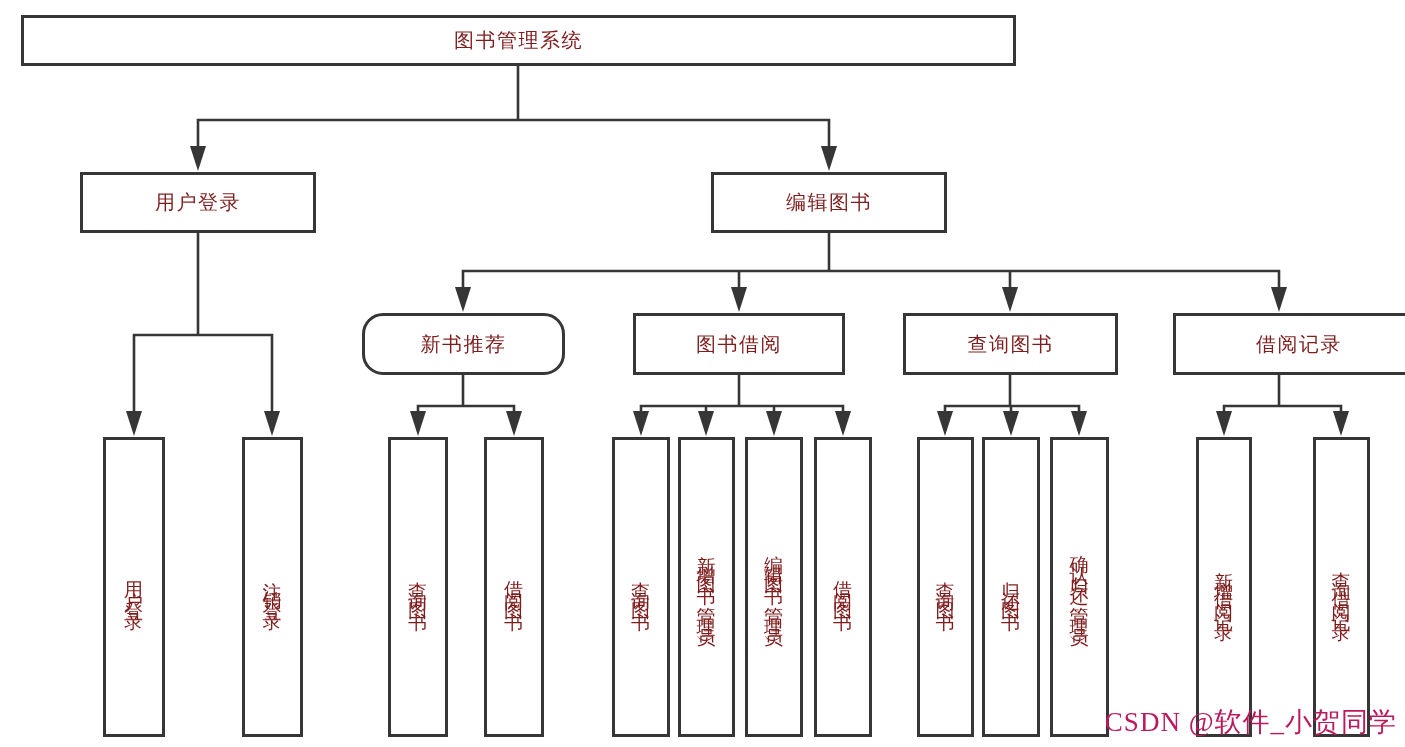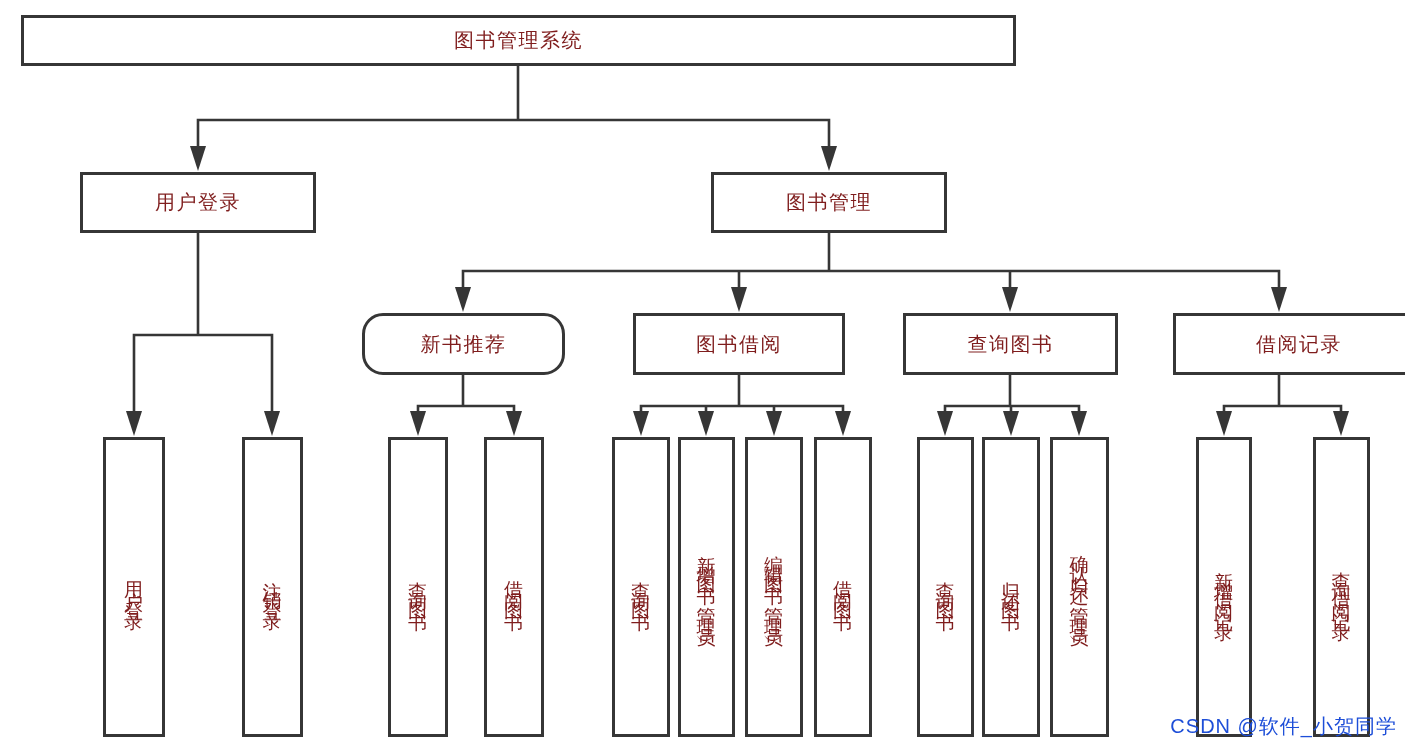--- a/index.html
+++ b/index.html
@@ -55,25 +55,26 @@
   #l8  { left: 814px;  top: 437px; width: 58px; height: 300px; }
   #l9  { left: 917px;  top: 437px; width: 57px; height: 300px; }
   #l10 { left: 982px;  top: 437px; width: 58px; height: 300px; }
   #l11 { left: 1050px; top: 437px; width: 59px; height: 300px; }
   #l12 { left: 1196px; top: 437px; width: 56px; height: 300px; }
   #l13 { left: 1313px; top: 437px; width: 57px; height: 300px; }
   .watermark {
     position: absolute;
     right: 8px;
     bottom: 7px;
-    font-size: 20px;
-    color: #1d4ed8;
+    font-size: 27px;
+    color: #be185d;
     letter-spacing: 1px;
     z-index: 5;
     white-space: nowrap;
+    font-family: Liberation Serif, serif;
   }
 </style>
 </head>
 <body>
 
 <div class="canvas">
 
   <svg class="connectors" id="connectors" viewBox="0 0 1405 747">
       <path d="M 518 66 V 120 M 198 120 H 829 M 198 120 V 150 M 829 120 V 150 " fill="none" stroke="#363636" stroke-width="2.6" stroke-linecap="square"></path>
       <polygon points="190,146 206,146 198,171" fill="#363636"></polygon>
@@ -104,21 +105,21 @@
     </svg>
 
   <div class="box hbox" id="n-root">
     <span>图书管理系统</span>
   </div>
 
   <div class="box hbox" id="n-login">
     <span>用户登录</span>
   </div>
   <div class="box hbox" id="n-mgmt">
-    <span>图书管理</span>
+    <span>编辑图书</span>
   </div>
 
   <div class="box hbox" id="n-newbook">
     <span>新书推荐</span>
   </div>
   <div class="box hbox" id="n-borrow">
     <span>图书借阅</span>
   </div>
   <div class="box hbox" id="n-current">
     <span>查询图书</span>

